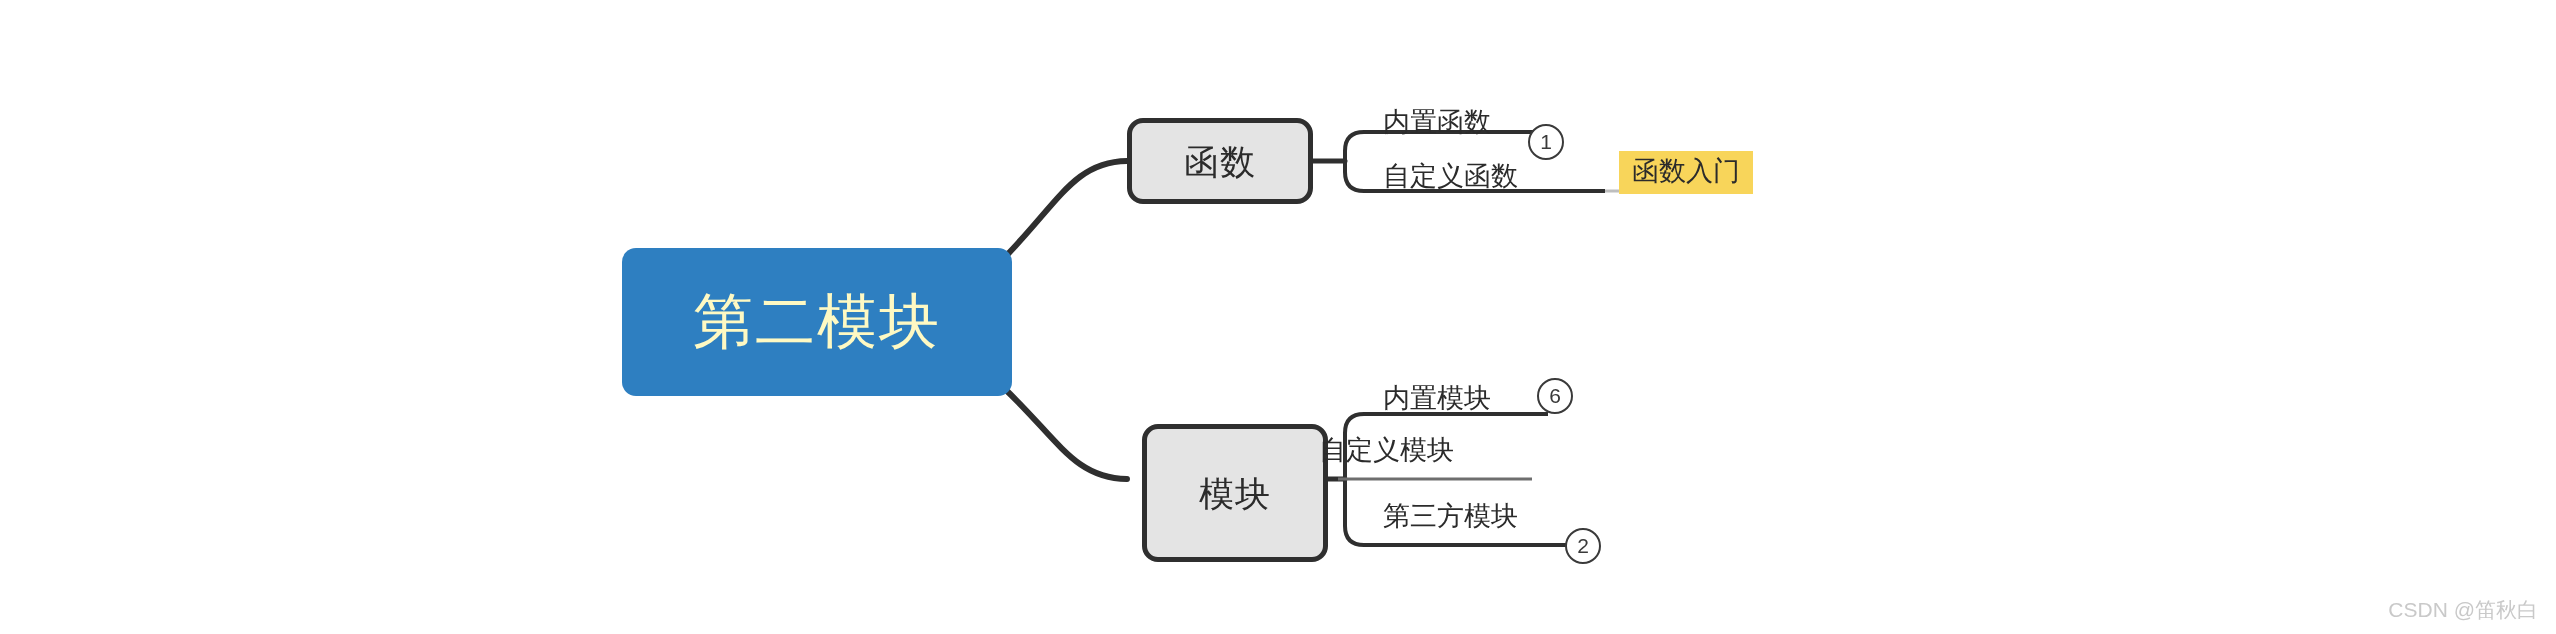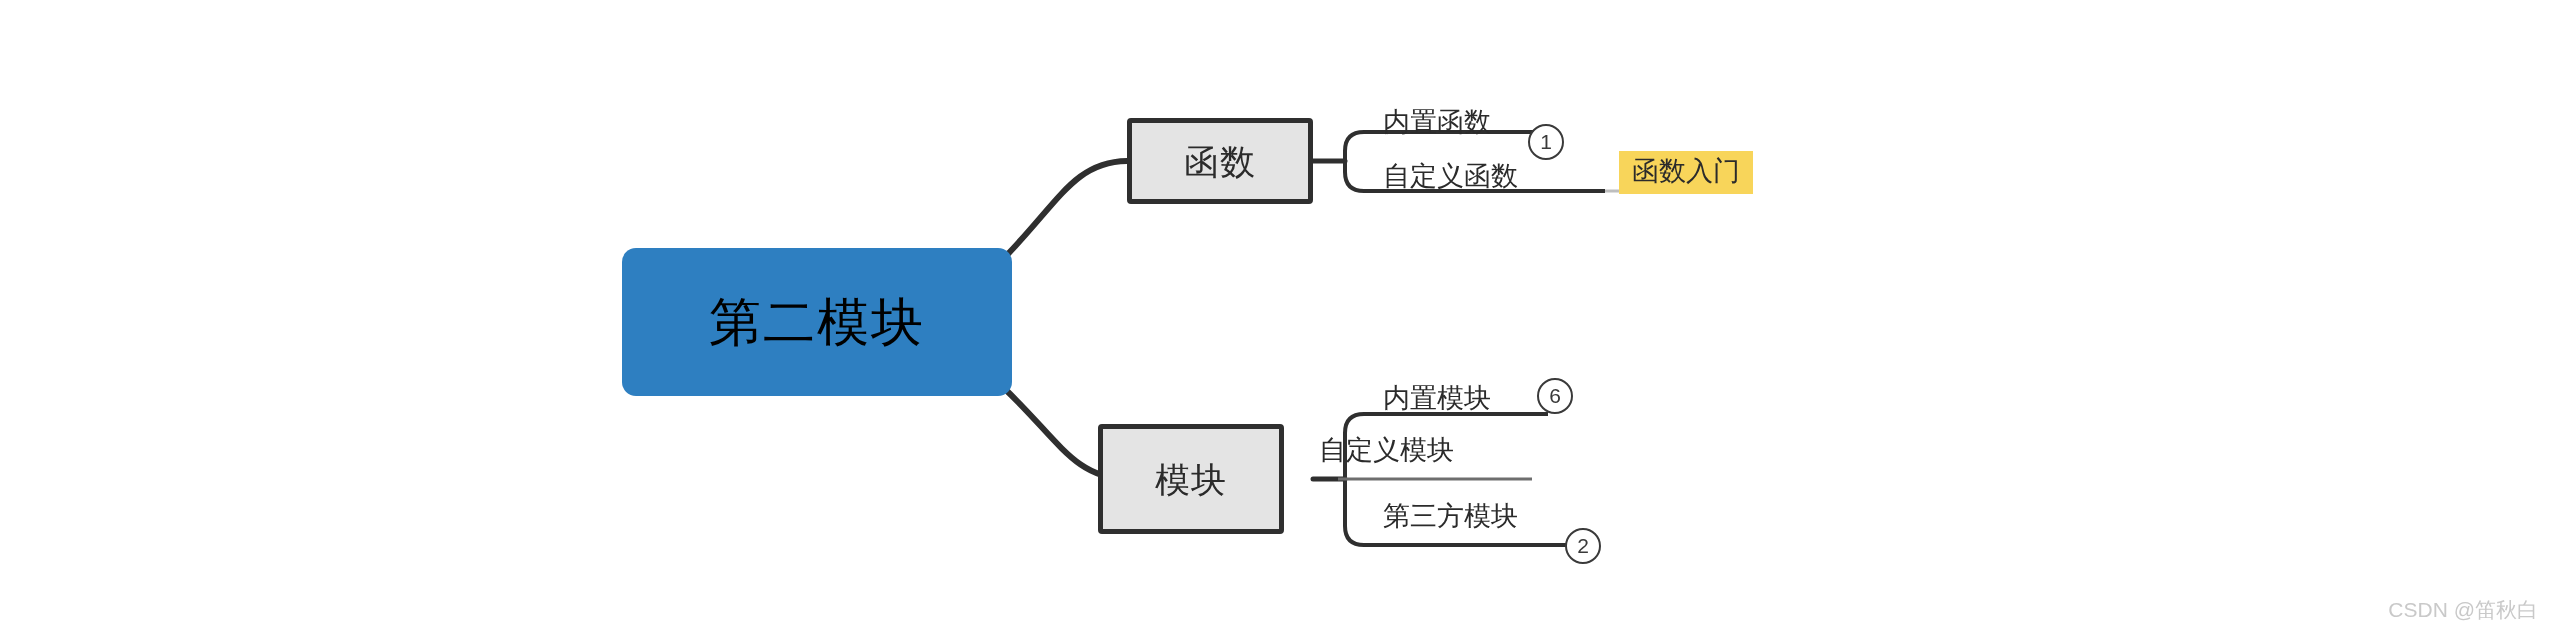--- a/index.html
+++ b/index.html
@@ -34,49 +34,49 @@
     top: 248px;
     width: 390px;
     height: 148px;
     background: #2E7FC1;
     border-radius: 14px;
     display: flex;
     align-items: center;
     justify-content: center;
   }
   .root-label {
-    color: #000000;
-    font-size: 52px;
+    color: #fef9c3;
+    font-size: 60px;
     line-height: 1;
     letter-spacing: 2px;
     white-space: nowrap;
   }
 
   
   .branch-node {
     position: absolute;
     background: #E4E4E4;
     border: 5px solid #2F2F2F;
-    border-radius: 4px;
+    border-radius: 16px;
     display: flex;
     align-items: center;
     justify-content: center;
     box-sizing: border-box;
   }
   .branch-node.fn {
     left: 1127px;
     top: 118px;
     width: 186px;
     height: 86px;
   }
   .branch-node.mod {
-    left: 1098px;
+    left: 1142px;
     top: 424px;
     width: 186px;
-    height: 110px;
+    height: 138px;
     align-items: center;
   }
   .branch-label {
     color: #2B2B2B;
     font-size: 35px;
     line-height: 1;
     letter-spacing: 1px;
     white-space: nowrap;
   }
 

